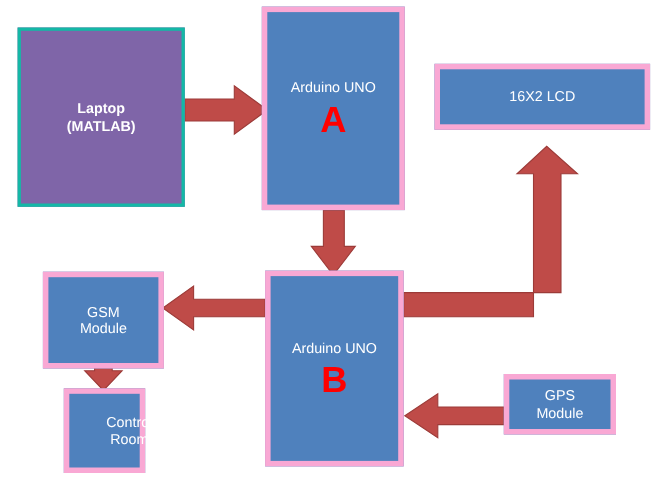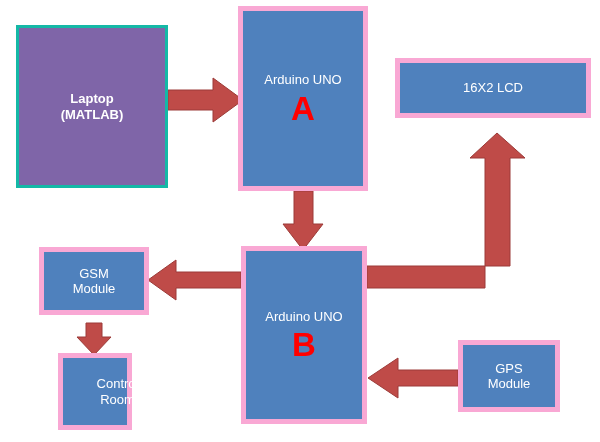--- a/index.html
+++ b/index.html
@@ -92,33 +92,33 @@
 
   <div class="node node-blue" style="left:238px; top:6px; width:130px; height:185px; font-size:13px;">
     <span class="node-label">Arduino UNO</span>
     <span class="tag-letter">A</span>
   </div>
 
   <div class="node node-blue" style="left:395px; top:58px; width:196px; height:60px; font-size:13px;">
     <span class="node-label">16X2 LCD</span>
   </div>
 
-  <div class="node node-blue" style="left:39px; top:247px; width:110px; height:68px; font-size:13px;">
+  <div class="node node-blue" style="left:39px; top:247px; width:110px; height:88px; font-size:13px;">
     <span class="node-label">GSM
 Module</span>
   </div>
 
   <div class="node node-blue" style="left:58px; top:353px; width:74px; height:77px; font-size:13px;padding-left:45px;">
     <span class="node-label">Control
 Room</span>
   </div>
 
   <div class="node node-blue" style="left:241px; top:246px; width:126px; height:178px; font-size:13px;">
     <span class="node-label">Arduino UNO</span>
     <span class="tag-letter">B</span>
   </div>
 
-  <div class="node node-blue" style="left:458px; top:340px; width:102px; height:72px; font-size:13px;">
+  <div class="node node-blue" style="left:458px; top:340px; width:102px; height:55px; font-size:13px;">
     <span class="node-label">GPS
 Module</span>
   </div>
 
 </div>
 
 </body></html>

